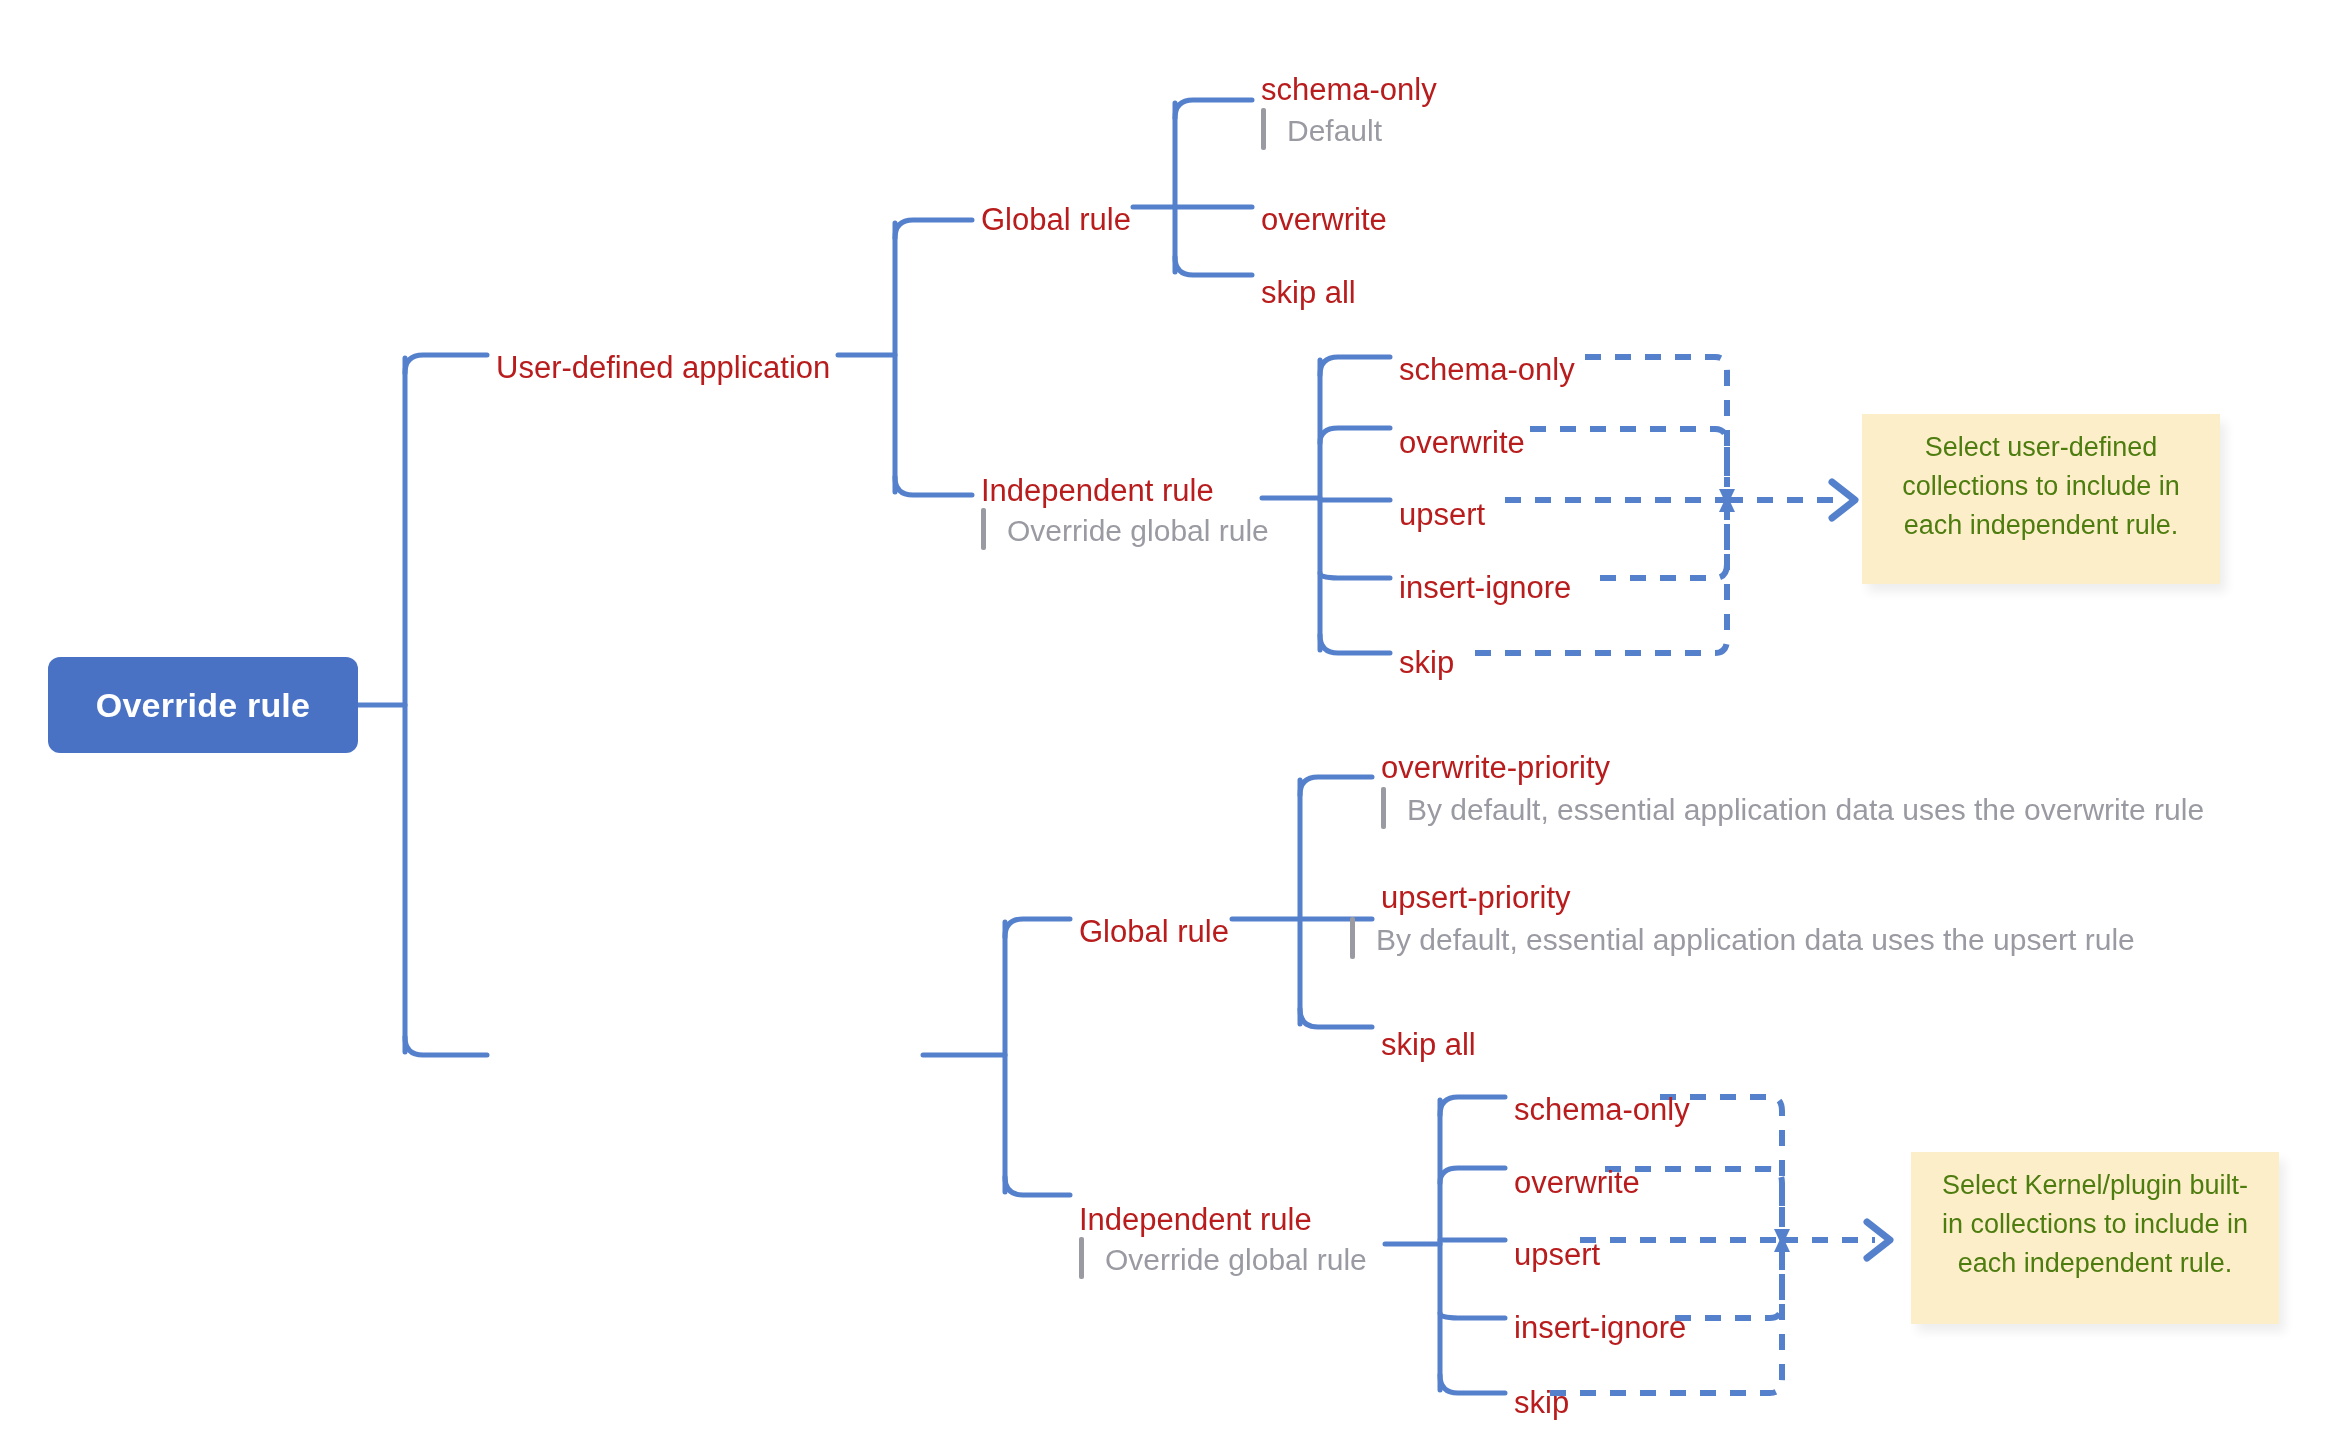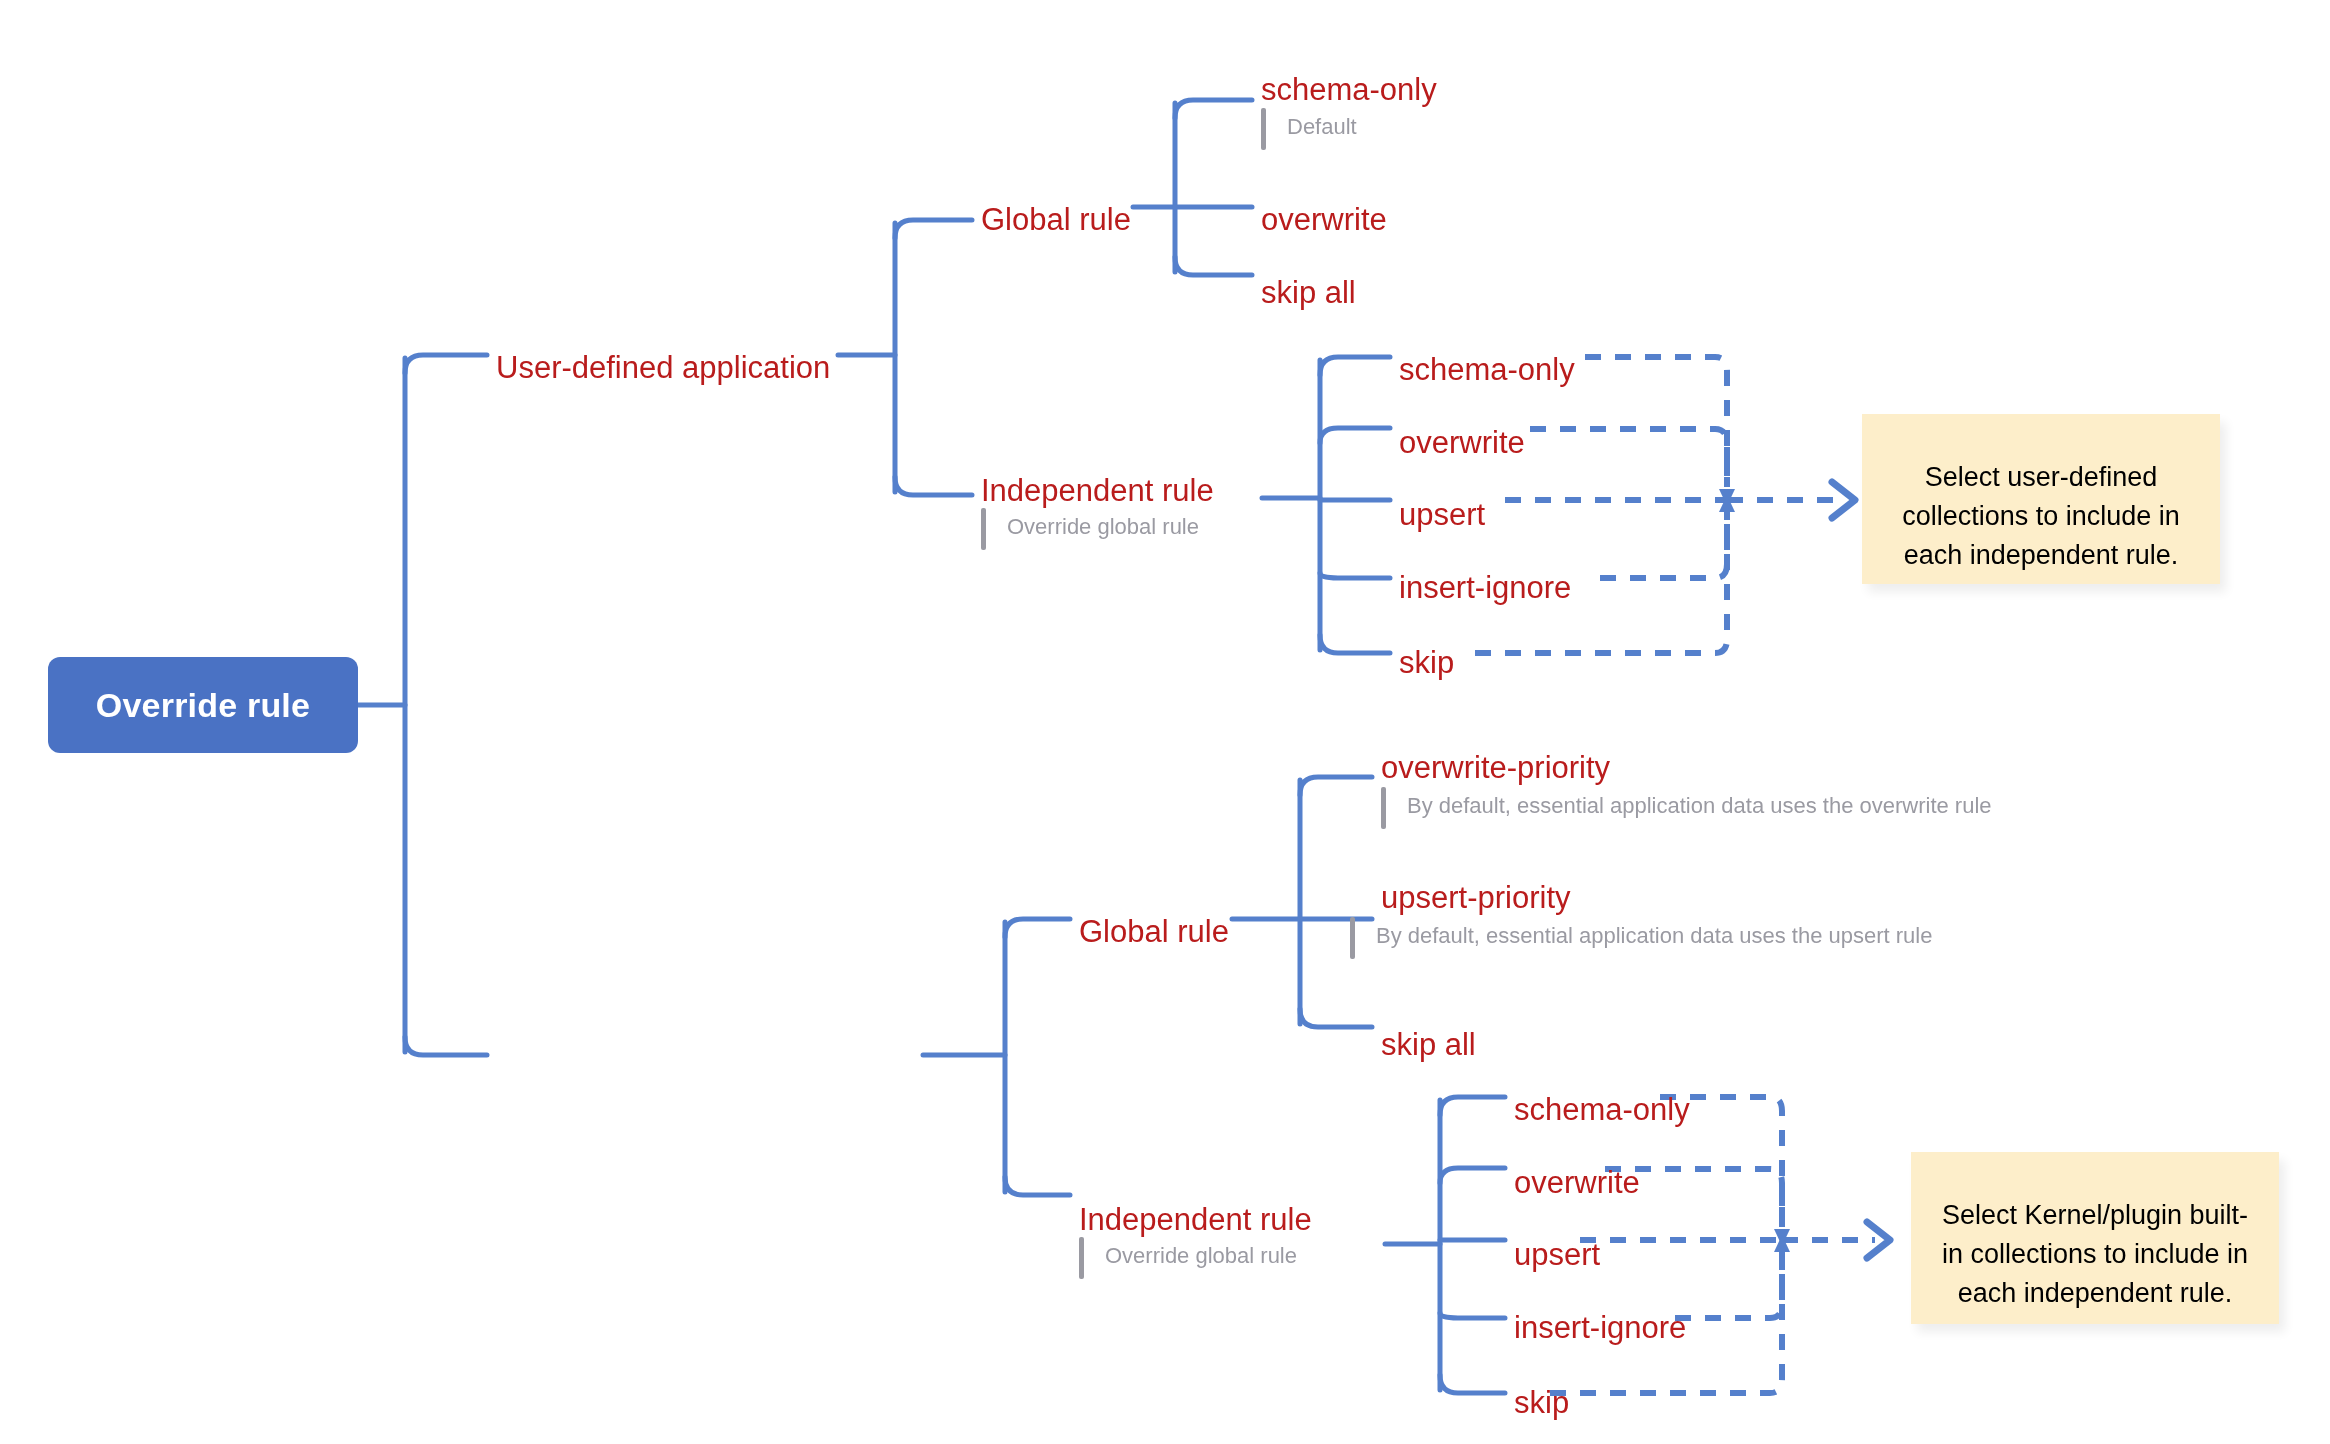--- a/index.html
+++ b/index.html
@@ -31,44 +31,44 @@
     color:#b91c1c;
     white-space:nowrap;
     line-height:1;
     margin-top:12px;
   }
   .lbl.mid{transform:translateY(-50%);}
 
   
   .sublbl{
     position:absolute;
-    font-size:22px;
+    font-size:30px;
     color:#9a9aa2;
     white-space:nowrap;
     line-height:1;
     padding-left:26px;
   }
   .sublbl::before{
     content:"";
     position:absolute;left:0;top:-8px;
     width:5px;height:42px;
     background:#9a9aa2;
     border-radius:2px;
   }
 
   
   .note{
     position:absolute;
     background:#fdeeca;
-    color:#000000;
+    color:#4d7c0f;
     font-size:27px;
     line-height:1.45;
     text-align:center;
     box-sizing:border-box;
-    padding:44px 22px;
+    padding:14px 22px;
     box-shadow:6px 8px 10px rgba(0,0,0,.07);
   }
 </style>
 </head>
 <body>
 
 <div id="canvas">
 
   <svg id="wires" viewBox="0 0 2330 1444" xmlns="http://www.w3.org/2000/svg">
     <g fill="none" stroke="#5580cc" stroke-width="5" stroke-linecap="round" stroke-linejoin="round">

